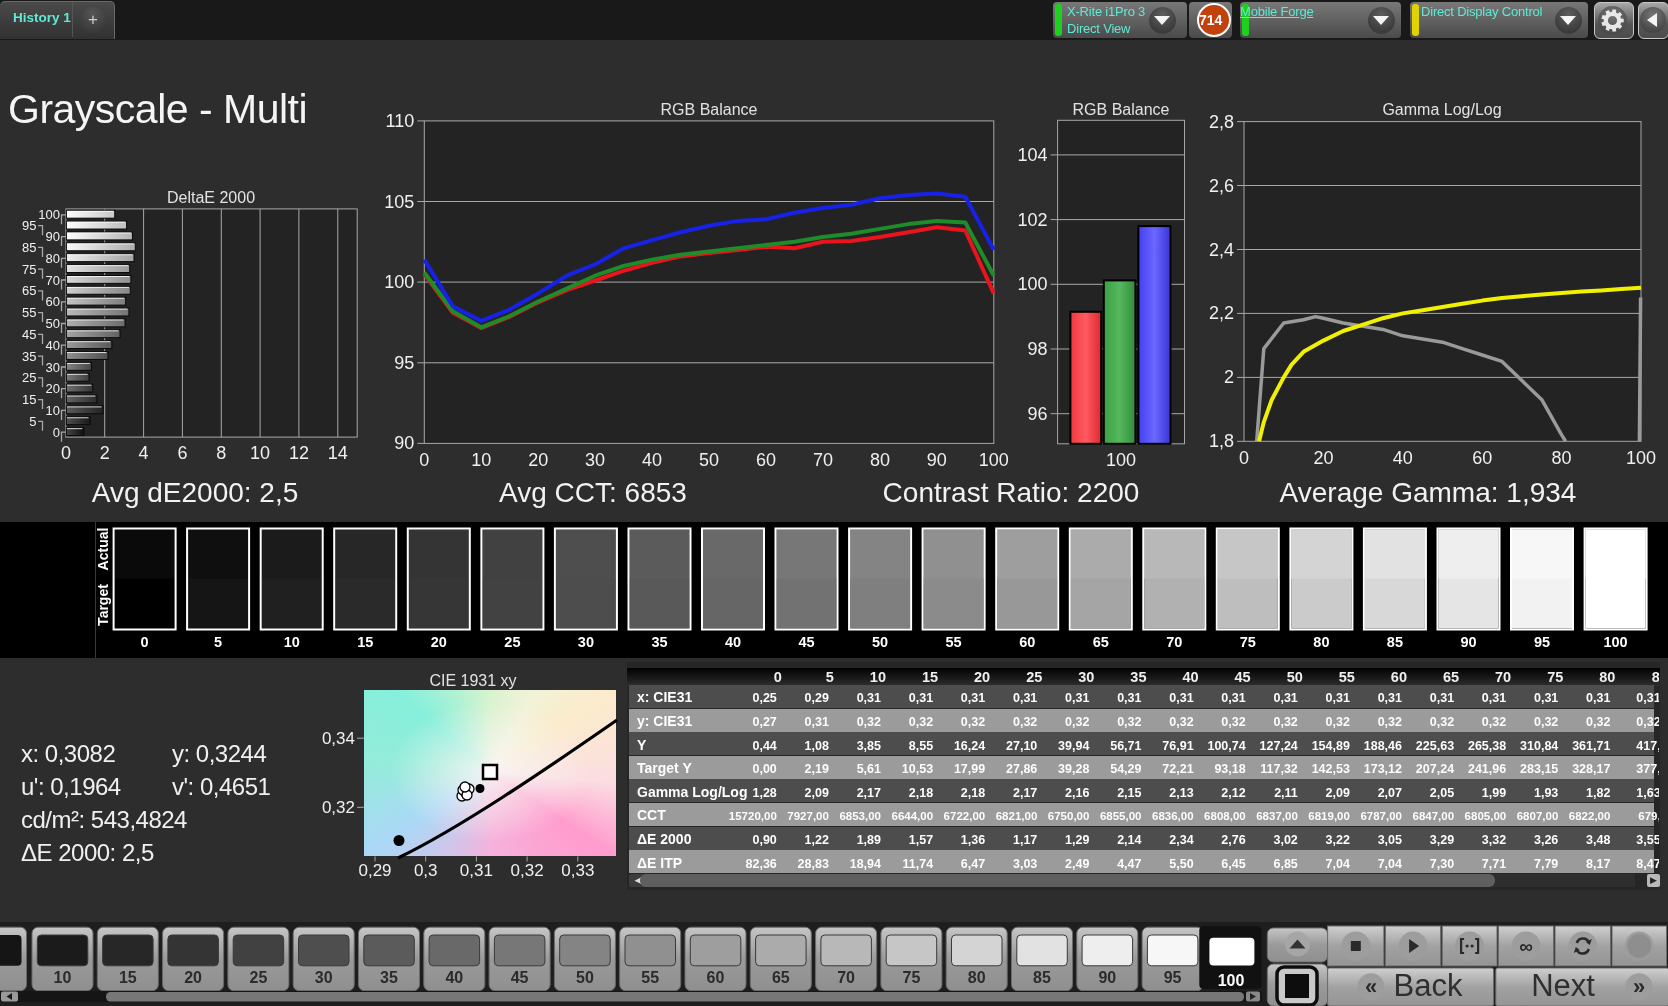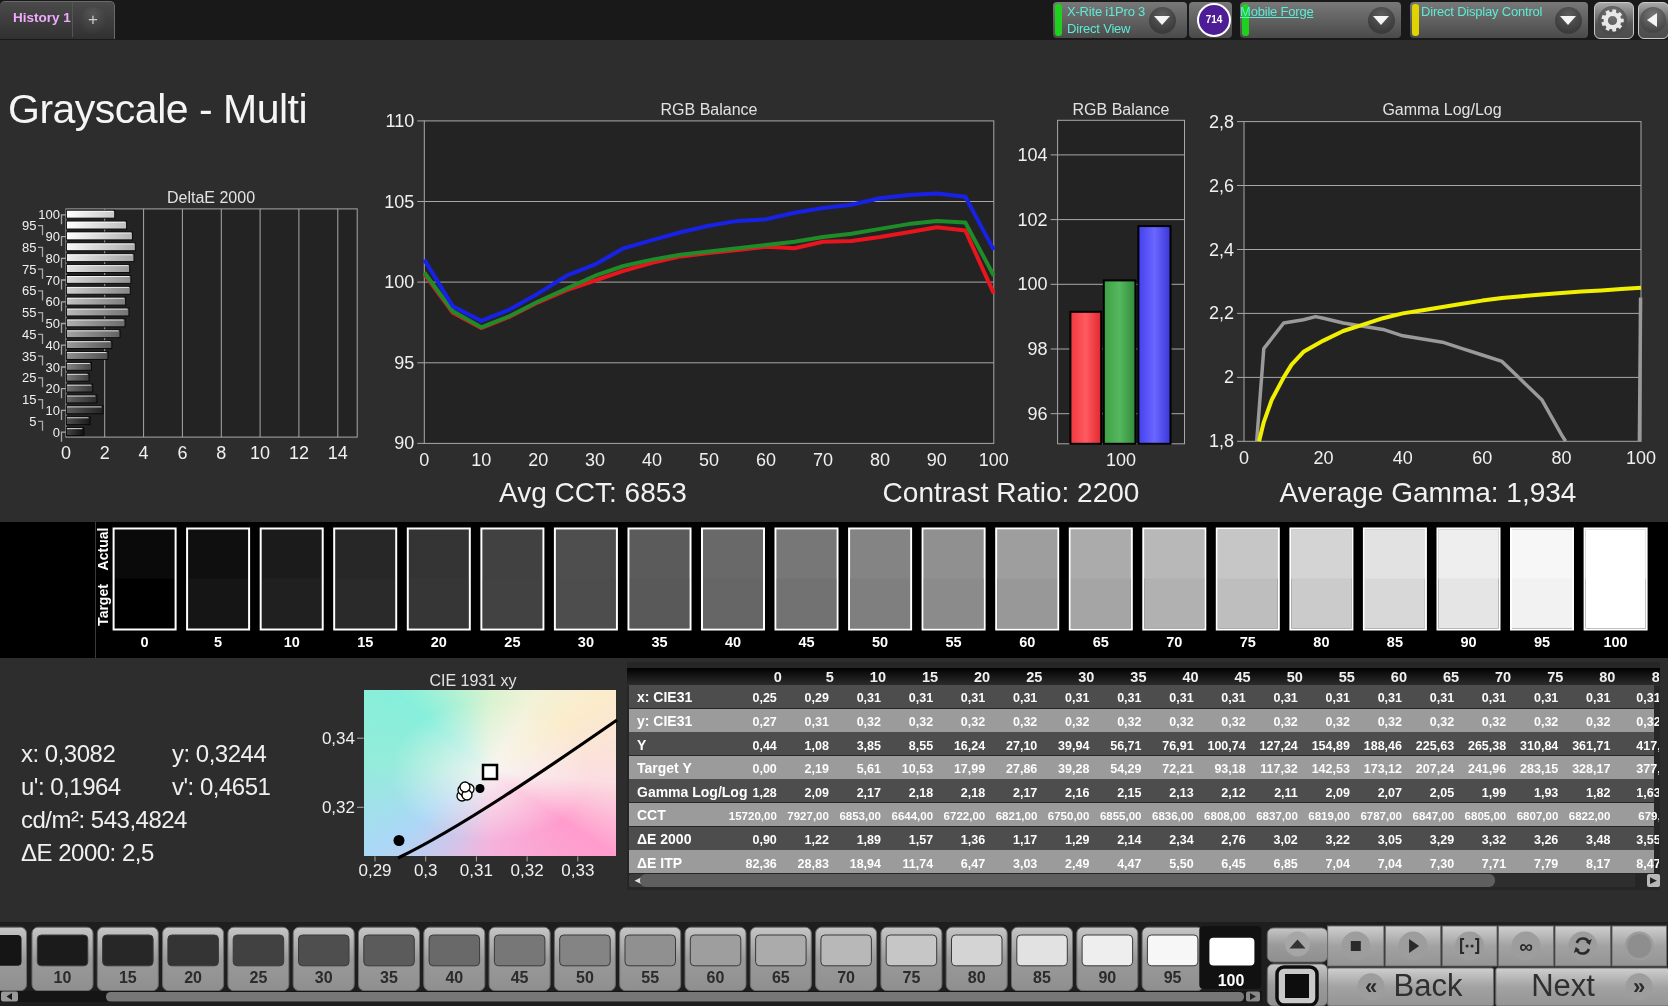--- a/index.html
+++ b/index.html
@@ -8,31 +8,31 @@
 .ddbox{position:absolute;top:2px;height:36px;background:linear-gradient(#787878,#4a4a4a);border-radius:4px;}
 .ddstripe{position:absolute;top:4px;height:32px;width:7px;border-radius:3px;}
 .ddtxt{position:absolute;color:#5eead4;font-size:13px;letter-spacing:-0.2px;white-space:nowrap;}
 .ddcirc{position:absolute;width:27px;height:27px;border-radius:50%;background:radial-gradient(circle at 50% 30%,#5e5e5e,#3c3c3c 70%);}
 .ddarr{position:absolute;width:0;height:0;border-left:8px solid transparent;border-right:8px solid transparent;border-top:9px solid #f5f5f5;}
 .gbtn{position:absolute;top:2px;height:35px;background:linear-gradient(#a8a8a8,#555 60%,#4c4c4c);border-radius:6px;border:1px solid #c8c8c8;}
 </style></head><body>
 <div id="all">
 <div class="abs" style="left:0;top:0;width:1668px;height:40px;background:#191919;"></div>
 <div class="abs" style="left:0;top:1px;width:114px;height:37px;background:linear-gradient(#4a4a4a,#313131);border-radius:5px 5px 0 0;border-top:1px solid #6a6a6a;border-right:1px solid #6a6a6a;"></div>
-<div class="abs" style="left:13px;top:10px;color:#f0abfc;font-size:13.5px;font-weight:bold;text-align:center;">History 1</div>
+<div class="abs" style="left:13px;top:10px;color:#5eead4;font-size:13.5px;font-weight:bold;text-align:center;">History 1</div>
 <div class="abs" style="left:72px;top:2px;width:1px;height:35px;background:#555;"></div>
 <div class="abs" style="left:80px;top:7px;width:26px;height:26px;border-radius:50%;background:radial-gradient(circle at 50% 25%,#555,#3a3a3a 75%);color:#ccc;font-size:17px;text-align:center;line-height:25px;">+</div>
 <div class="ddbox" style="left:1053px;width:134px;"></div>
 <div class="ddstripe" style="left:1055px;background:#1ed11e;"></div>
 <div class="ddtxt" style="left:1067px;top:4px;">X-Rite i1Pro 3</div>
 <div class="ddtxt" style="left:1067px;top:21px;">Direct View</div>
 <div class="ddcirc" style="left:1149px;top:7px;"></div>
 <div class="ddarr" style="left:1154px;top:16px;"></div>
 <div class="ddbox" style="left:1189px;width:43px;"></div>
-<div class="abs" style="left:1197px;top:3px;width:30px;height:30px;border-radius:50%;background:#4c1d95;border:2px solid #fff;color:#fff;font-size:10px;font-weight:bold;text-align:center;line-height:30px;">714</div>
+<div class="abs" style="left:1197px;top:3px;width:30px;height:30px;border-radius:50%;background:#c2410c;border:2px solid #fff;color:#fff;font-size:14px;font-weight:bold;text-align:left;line-height:30px;">714</div>
 <div class="ddbox" style="left:1240px;width:161px;"></div>
 <div class="ddstripe" style="left:1242px;background:#1ed11e;"></div>
 <div class="ddtxt" style="left:1240px;top:4px;text-decoration:underline;">Mobile Forge</div>
 <div class="ddcirc" style="left:1368px;top:7px;"></div>
 <div class="ddarr" style="left:1373px;top:16px;"></div>
 <div class="ddbox" style="left:1410px;width:178px;"></div>
 <div class="ddstripe" style="left:1412px;background:#e0d400;"></div>
 <div class="ddtxt" style="left:1421px;top:4px;">Direct Display Control</div>
 <div class="ddcirc" style="left:1555px;top:7px;"></div>
 <div class="ddarr" style="left:1560px;top:16px;"></div>
@@ -328,20 +328,21 @@
       <text x="1244.0" y="464" font-size="18" fill="#f0f0f0" text-anchor="middle">0</text>
       <text x="1323.4" y="464" font-size="18" fill="#f0f0f0" text-anchor="middle">20</text>
       <text x="1402.8" y="464" font-size="18" fill="#f0f0f0" text-anchor="middle">40</text>
       <text x="1482.2" y="464" font-size="18" fill="#f0f0f0" text-anchor="middle">60</text>
       <text x="1561.6" y="464" font-size="18" fill="#f0f0f0" text-anchor="middle">80</text>
       <text x="1641.0" y="464" font-size="18" fill="#f0f0f0" text-anchor="middle">100</text>
       <polyline points="1256.7,441.3 1263.8,348.6 1283.7,323.0 1303.5,319.8 1315.5,316.6 1323.4,318.2 1343.2,323.0 1363.1,326.2 1383.0,329.4 1402.8,335.8 1422.7,339.0 1442.5,342.2 1462.3,348.6 1482.2,355.0 1502.0,361.4 1521.9,380.6 1541.8,399.7 1561.6,434.9 1565.6,441.3" fill="none" stroke="#9a9a9a" stroke-width="3.5" stroke-linejoin="round"></polyline>
       <line x1="1639.4" y1="441.3" x2="1640.6" y2="297.4" stroke="#9a9a9a" stroke-width="3.5"></line>
       <polyline points="1259.1,441.3 1263.8,422.1 1271.8,399.7 1283.7,377.4 1291.6,364.6 1303.5,351.8 1323.4,340.6 1343.2,331.0 1363.1,324.6 1383.0,318.2 1402.8,313.4 1422.7,310.2 1442.5,307.0 1462.3,303.8 1482.2,300.6 1502.0,298.1 1521.9,296.2 1541.8,294.6 1561.6,293.0 1581.5,291.4 1601.3,290.4 1621.2,289.1 1641.0,287.8" fill="none" stroke="#f0f000" stroke-width="4" stroke-linejoin="round"></polyline>
     </svg>
+<div class="sumtxt" style="left:45px;top:477px;width:300px;">Avg dE2000: 2,5</div>
 <div class="sumtxt" style="left:443px;top:477px;width:300px;">Avg CCT: 6853</div>
 <div class="sumtxt" style="left:861px;top:477px;width:300px;">Contrast Ratio: 2200</div>
 <div class="sumtxt" style="left:1278px;top:477px;width:300px;">Average Gamma: 1,934</div>
 <div class="abs" style="left:0;top:522px;width:1668px;height:136px;background:#000;"></div>
 <div class="abs" style="left:95px;top:522px;width:1px;height:136px;background:#3a3a3a;"></div>
 <svg class="abs" style="left:0;top:0;" width="1668" height="1006" xmlns="http://www.w3.org/2000/svg">
       <text x="108" y="549" font-size="14" font-weight="bold" fill="#fff" transform="rotate(-90 108 549)" text-anchor="middle">Actual</text>
       <text x="108" y="605" font-size="14" font-weight="bold" fill="#fff" transform="rotate(-90 108 605)" text-anchor="middle">Target</text>
       <rect x="114.6" y="529.5" width="60" height="99" fill="#000000"></rect>
       <rect x="114.6" y="529.5" width="60" height="49" fill="#0a0a0a"></rect>

